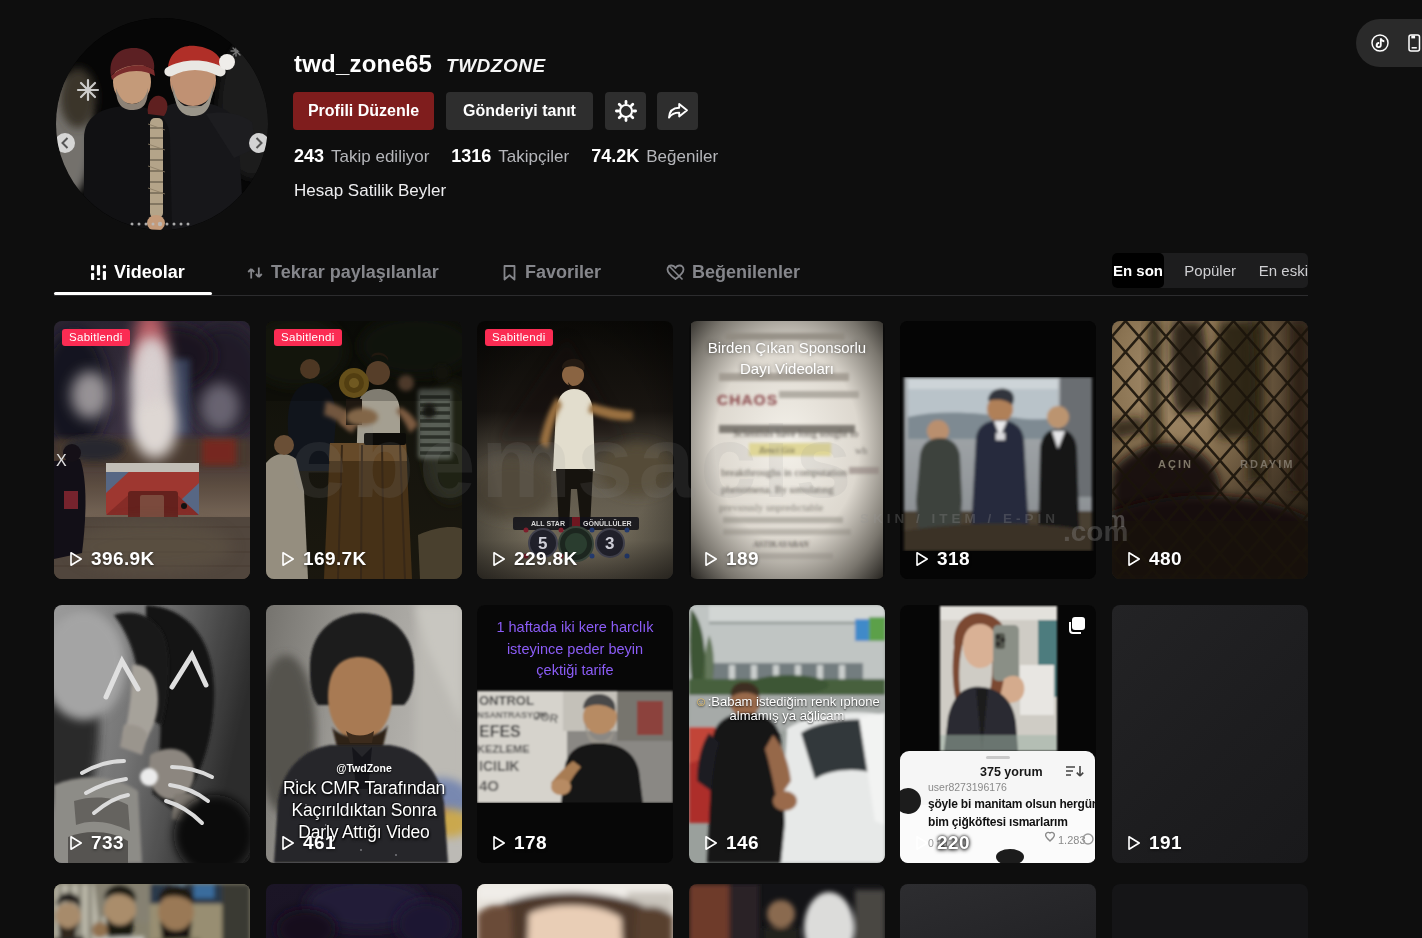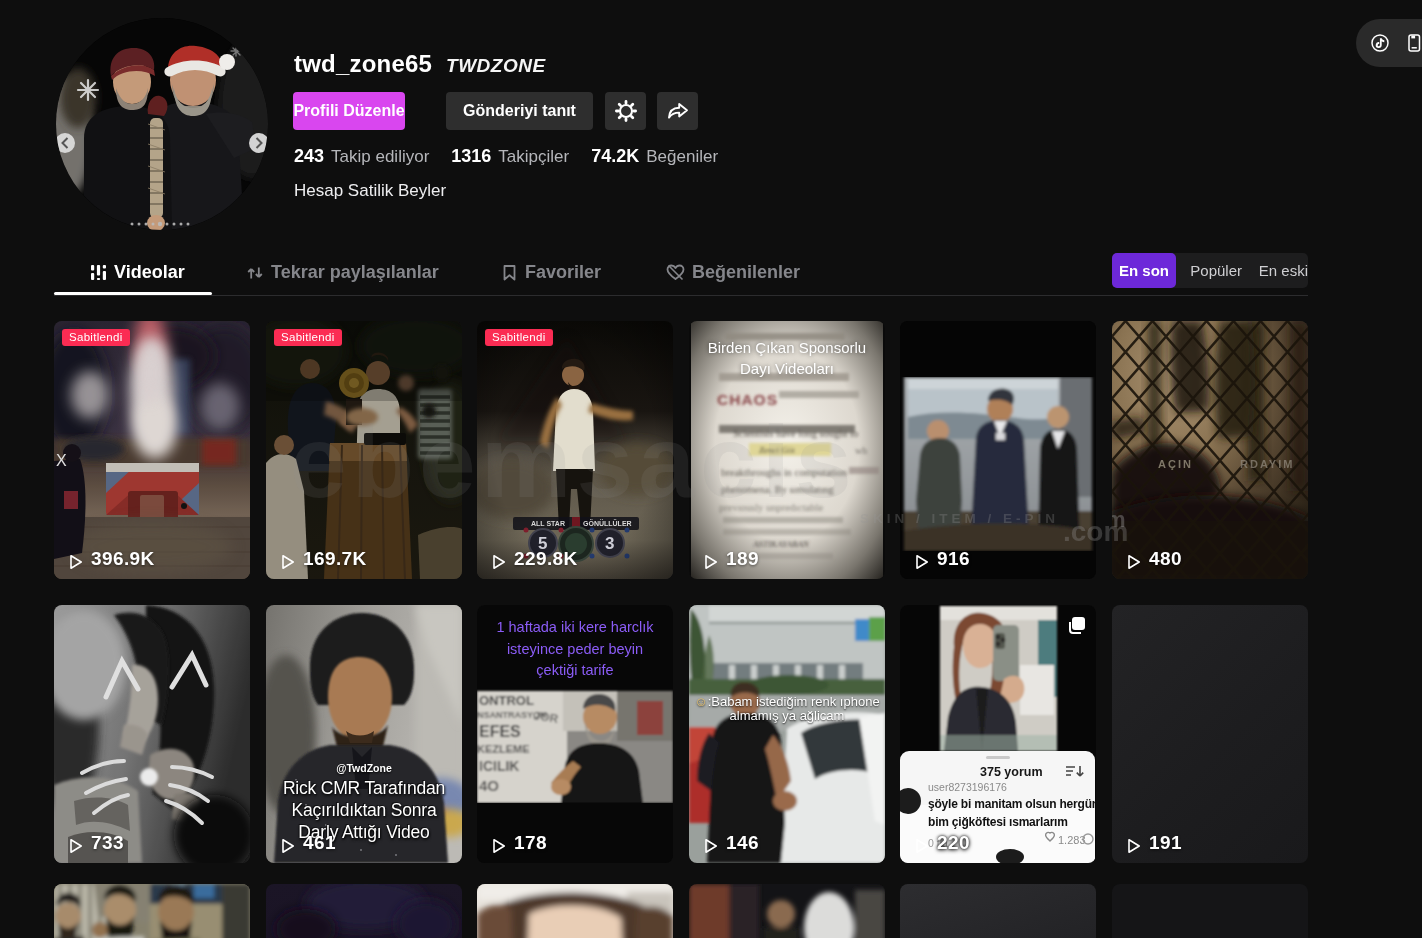--- a/index.html
+++ b/index.html
@@ -6,45 +6,45 @@
   html,body { background:#0e0e0e; }
   body { width:1422px; height:938px; overflow:hidden; font-family:"Liberation Sans",sans-serif; }
   #page { position:relative; width:1422px; height:938px; background:#0e0e0e; overflow:hidden; }
   .abs { position:absolute; }
 
   
   #avatar { left:56px; top:18px; width:212px; height:212px; border-radius:50%; overflow:hidden; background:#000; }
   #uname { left:294px; top:50px; font-size:24px; font-weight:700; color:#fff; letter-spacing:.2px; }
   #uname .nick { font-size:19px; font-weight:700; font-style:italic; letter-spacing:.5px; margin-left:14px; color:#f5f5f5; }
   .btn { position:absolute; top:92px; height:38px; border-radius:4px; color:#fff; font-size:16px; font-weight:700; display:flex; align-items:center; justify-content:center; }
-  #btn-edit { left:293px; width:112px; background:#d946ef; }
+  #btn-edit { left:293px; width:141px; background:#7f1d1d; }
   #btn-promote { left:446px; width:147px; background:#2e2e2e; }
   #btn-gear { left:605px; width:41px; background:#2e2e2e; }
   #btn-share { left:657px; width:41px; background:#2e2e2e; }
   #stats { left:294px; top:146px; color:#fff; font-size:18px; display:flex; align-items:baseline; }
   #stats b { font-weight:700; font-size:18px; }
   #stats .lbl { color:#b5b6ba; font-weight:400; font-size:17px; margin-left:7px; }
   #stats .gap { width:22px; }
   #bio { left:294px; top:181px; color:#eeeef0; font-size:17px; }
   #toppill { left:1356px; top:19px; width:90px; height:48px; border-radius:24px; background:#2a2a2a; }
 
   
   .tab { position:absolute; top:262px; display:flex; align-items:center; gap:7px; font-size:18px; font-weight:600; color:#85868b; }
   .tab.active { color:#fff;text-align:center; }
   #tabline { left:54px; top:295px; width:1254px; height:1px; background:#2c2c2e; }
   #tabul { left:54px; top:292px; width:158px; height:3px; background:#fff; border-radius:2px; }
   #seg { left:1112px; top:253px; width:196px; height:35px; background:#1d1d1e; border-radius:5px; display:flex; align-items:center; }
-  #seg .on { width:64px; height:35px; background:#6d28d9; border-radius:5px; color:#fff; font-size:15px; font-weight:600; display:flex; align-items:center; justify-content:center; }
+  #seg .on { width:52px; height:35px; background:#000000; border-radius:5px; color:#fff; font-size:15px; font-weight:600; display:flex; align-items:center; justify-content:center; }
   #seg .off { flex:1; text-align:right; color:#cfcfd2; font-size:15px; font-weight:400; }
 
   
   .tile { position:absolute; width:196px; height:258px; border-radius:8px; overflow:hidden; background:#161616; }
   .tile svg.art { position:absolute; left:0; top:0; }
   .pin { position:absolute; left:8px; top:8px; background:#fb2c53; color:#fff; font-size:11.5px; line-height:17px; padding:0 7px; border-radius:3px; font-weight:400; letter-spacing:.3px; }
-  .cnt { position:absolute; left:15px; bottom:9px; display:flex; align-items:flex-end; gap:8px; color:#fff; font-size:19px; font-weight:700; letter-spacing:.4px; text-shadow:0 1px 3px rgba(0,0,0,.55); }
+  .cnt { position:absolute; left:15px; bottom:9px; display:flex; align-items:center; gap:8px; color:#fff; font-size:19px; font-weight:700; letter-spacing:.4px; text-shadow:0 1px 3px rgba(0,0,0,.55); }
   .r1 { top:321px; } .r2 { top:605px; } .r3 { top:884px; }
   .c1 { left:54px; } .c2 { left:266px; } .c3 { left:477px; } .c4 { left:689px; } .c5 { left:900px; } .c6 { left:1112px; }
   .ttl { position:absolute; left:0; width:100%; text-align:center; color:#fff; font-weight:400; }
 
   
   #wm1 { left:290px; top:404px; font-size:102px; font-weight:700; color:rgba(145,145,145,0.13); letter-spacing:5px; font-family:"Liberation Sans",sans-serif; }
   #wm2 { left:1063px; top:516px; font-size:28px; font-weight:700; color:rgba(155,155,155,0.3); }
   #wm3 { left:860px; top:511px; font-size:13.5px; font-weight:700; color:rgba(150,150,150,0.28); letter-spacing:4px; }
 </style>
 </head>
@@ -455,21 +455,21 @@
 
         <path d="M4 210 C60 200 140 200 192 210 L192 230 L4 230 Z" fill="#3a3128"></path>
       </g>
       <rect x="0" y="230" width="196" height="28" fill="#050505"></rect>
       <rect x="0" y="0" width="196" height="56" fill="#050505"></rect>
     </svg>
     <div class="cnt">
         <svg width="14" height="16" viewBox="0 0 14 16">
           <path d="M2 1.8 L12.2 8 L2 14.2 Z" fill="none" stroke="#fff" stroke-width="1.6" stroke-linejoin="round"></path>
         </svg>
-        <span>916</span>
+        <span>318</span>
       </div>
     </div>
   <div class="tile r1 c6" id="t16">
     <svg class="art" width="196" height="258" viewBox="0 0 196 258">
       <defs>
         <radialGradient id="g16" cx=".32" cy=".22" r="1.05">
           <stop offset="0" stop-color="#ab9372"></stop>
             <stop offset=".3" stop-color="#8a7352"></stop>
           <stop offset=".55" stop-color="#544430"></stop>
             <stop offset=".8" stop-color="#2c2317"></stop>

